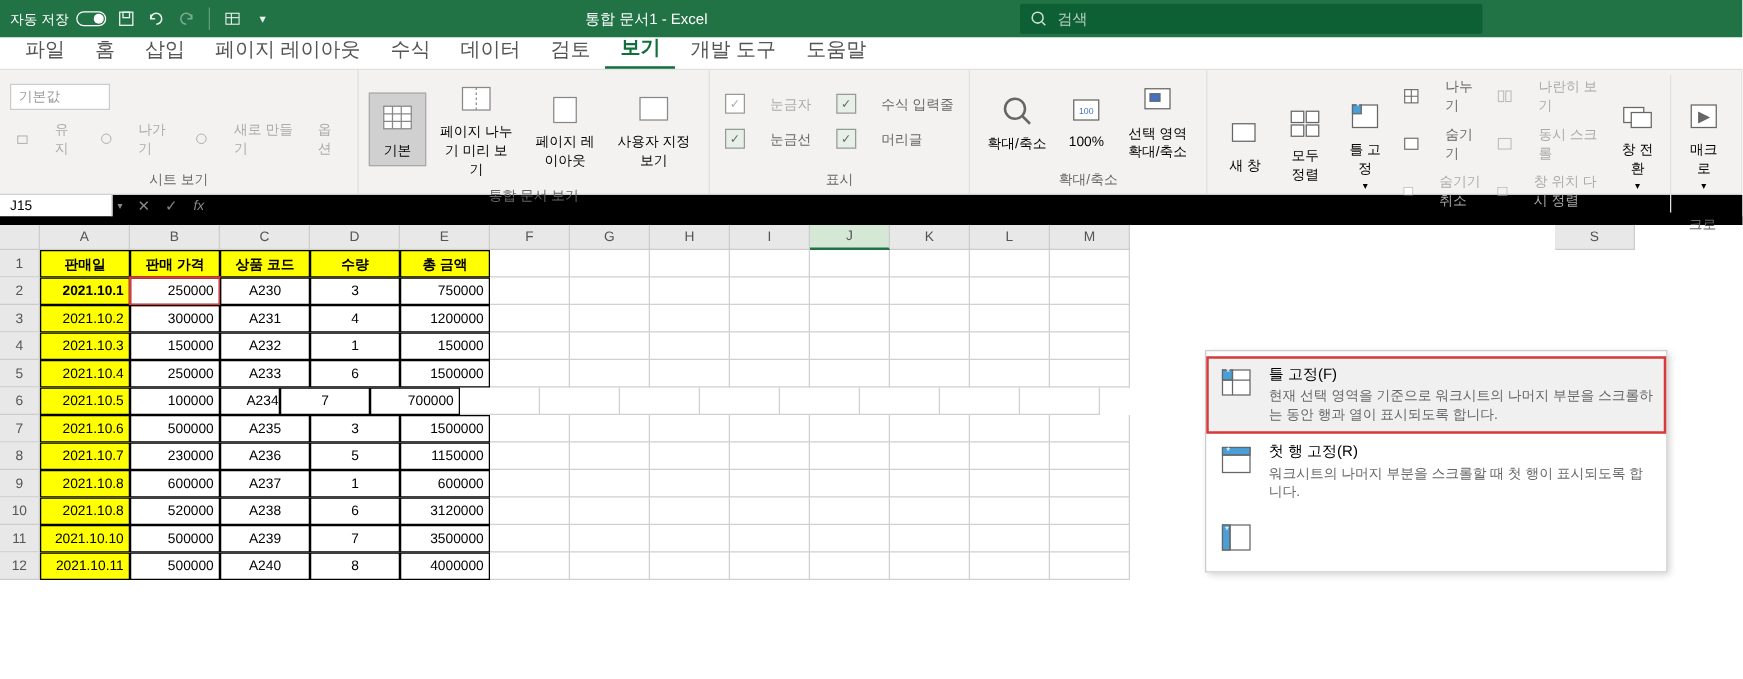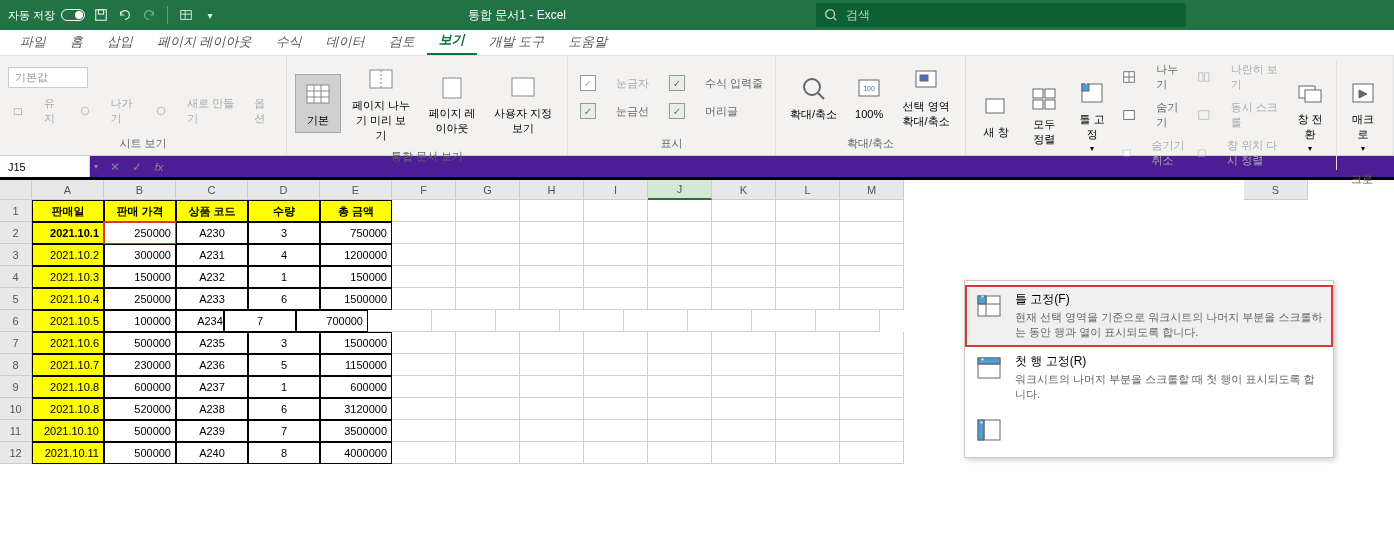--- a/index.html
+++ b/index.html
@@ -13,39 +13,39 @@
     .toggle::after { content: ''; position: absolute; right: 1px; top: 1px; width: 8px; height: 8px; background: #fff; border-radius: 50%; }
     .qat-icon { width: 16px; height: 16px; display: flex; align-items: center; justify-content: center; color: #fff; opacity: 0.9; }
     .qat-sep { width: 1px; height: 18px; background: rgba(255,255,255,0.3); margin: 0 2px; }
     .title-center { flex: 1; text-align: center; font-size: 12px; }
     .search-box { width: 370px; height: 24px; background: #0d5f34; border-radius: 2px; display: flex; align-items: center; padding: 0 8px; gap: 8px; }
     .search-box svg { opacity: 0.8; }
     .search-text { color: rgba(255,255,255,0.7); font-size: 12px; }
     
     
     .ribbon-tabs { height: 26px; background: #fff; display: flex; align-items: flex-end; padding: 0 8px; border-bottom: 1px solid #e0e0e0; }
-    .ribbon-tab { padding: 4px 12px; font-size: 13px; cursor: pointer; color: #555; font-style: italic; }
+    .ribbon-tab { padding: 4px 12px; font-size: 16px; cursor: pointer; color: #555; }
     .ribbon-tab.active { color: #0f703b; border-bottom: 2px solid #0f703b; font-weight: 600; }
     
     
     .ribbon { height: 100px; background: #f3f2f1; display: flex; border-bottom: 1px solid #d0d0d0; position: relative; }
     .ribbon-group { display: flex; flex-direction: column; padding: 4px 8px; border-right: 1px solid #e0e0e0; }
     .ribbon-group-content { flex: 1; display: flex; align-items: center; gap: 4px; }
     .ribbon-group-label { text-align: center; font-size: 11px; color: #666; padding-top: 2px; }
     .ribbon-btn-large { display: flex; flex-direction: column; align-items: center; padding: 4px 6px; gap: 2px; cursor: pointer; text-align: center; font-size: 11px; min-width: 44px; }
     .ribbon-btn-large.active { background: #d0d0d0; border: 1px solid #aaa; }
     .ribbon-icon { width: 32px; height: 32px; display: flex; align-items: center; justify-content: center; }
     .ribbon-col { display: flex; flex-direction: column; gap: 2px; font-size: 11px; }
     .ribbon-small { display: flex; align-items: center; gap: 20px; padding: 2px 4px; cursor: pointer; font-size: 11px; color: #666; }
     .ribbon-small.disabled { color: #aaa; }
     .check { width: 16px; height: 16px; border: 1px solid #999; display: flex; align-items: center; justify-content: center; font-size: 10px; background: #fff; }
     .check.checked { background: #e7f0e7; }
     
     
-    .formula-bar { height: 24px; display: flex; align-items: center; border-bottom: 3px solid #000000; background: #4c1d95; text-align: center; }
+    .formula-bar { height: 24px; display: flex; align-items: center; border-bottom: 7px solid #000000; background: #000000; text-align: center; }
     .name-box { width: 90px; padding: 0 8px; background: #fff; font-size: 11px; border-right: 1px solid #d0d0d0; height: 100%; display: flex; align-items: center; }
     .fb-btns { display: flex; align-items: center; padding: 0 4px; gap: 4px; }
     .fb-btn { width: 18px; height: 18px; display: flex; align-items: center; justify-content: center; color: #888; cursor: pointer; }
     .fx { font-style: italic; color: #888; font-size: 11px; }
     .select-all { width: 32px; height: 20px; background: #e8e8e8; border-right: 1px solid #ccc; border-bottom: 1px solid #ccc; }
     .col-headers { display: flex; height: 20px; }
     .col-header { height: 20px; background: #e8e8e8; border-right: 1px solid #ccc; border-bottom: 1px solid #ccc; display: flex; align-items: center; justify-content: center; font-size: 11px; color: #555; }
     .col-header.active { background: #d5e8d5; border-bottom: 2px solid #217346; }
     .row-headers { display: flex; flex-direction: column; }
     .row-header { width: 32px; height: 22px; background: #e8e8e8; border-right: 1px solid #ccc; border-bottom: 1px solid #ccc; display: flex; align-items: center; justify-content: center; font-size: 11px; color: #555; }

